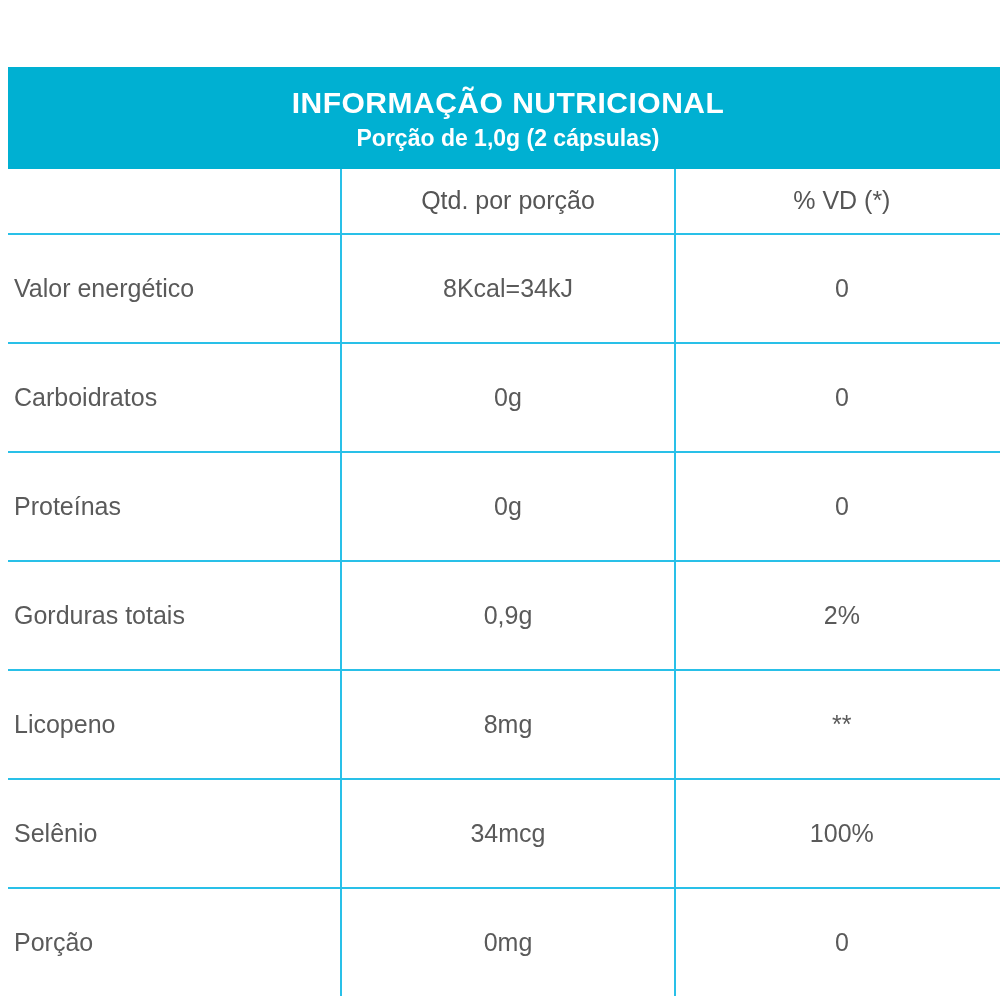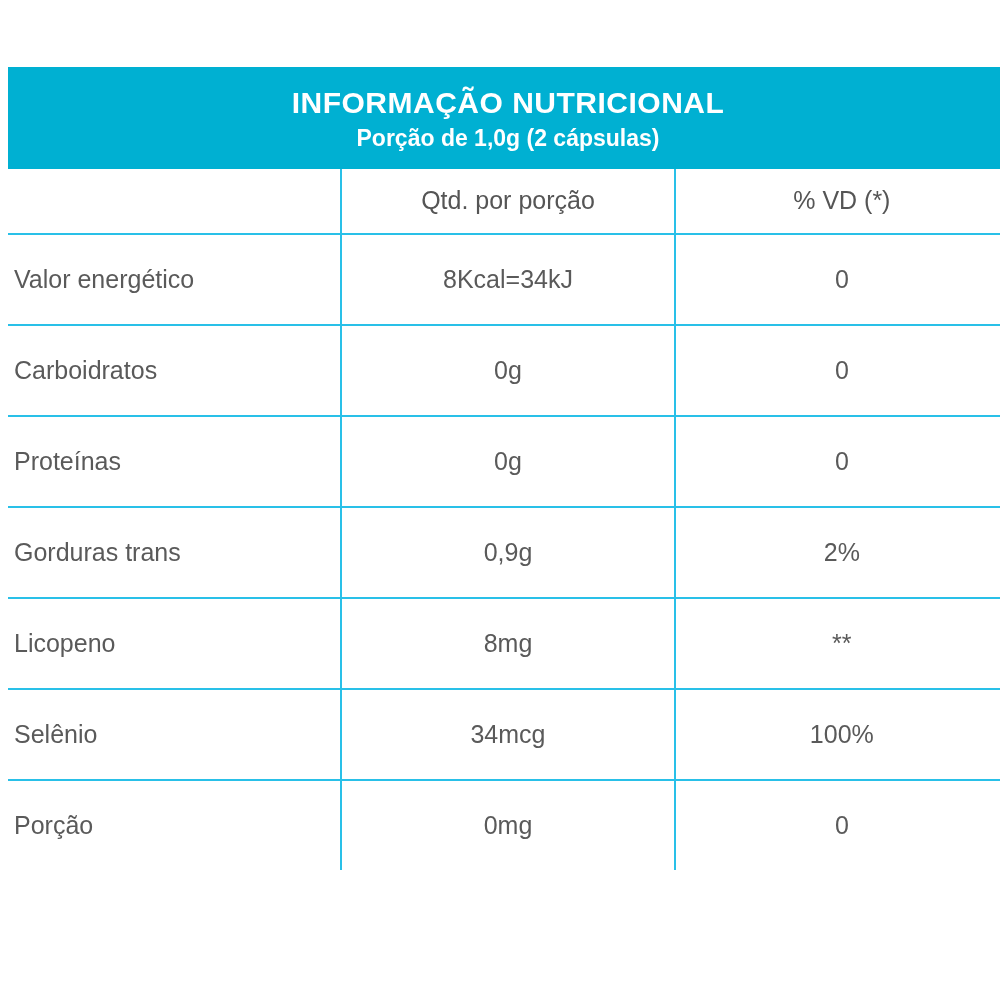--- a/index.html
+++ b/index.html
@@ -59,21 +59,21 @@
     border-bottom: 2px solid #29c0e8;
   }
 
   
   tr.datarow td {
     height: 73px;
     font-size: 25px;
     color: #5a5a5a;
     vertical-align: middle;
     border-bottom: 2px solid #29c0e8;
-    padding: 8px 6px;
+    padding: 17px 6px;
   }
   tr.datarow:last-child td {
     border-bottom: none;
   }
 
   td.label {
     text-align: left;
     padding-left: 30px;
   }
   td.qty {
@@ -118,21 +118,21 @@
         <td class="vd">0</td>
       </tr>
 
       <tr class="datarow">
         <td class="label">Proteínas</td>
         <td class="qty">0g</td>
         <td class="vd">0</td>
       </tr>
 
       <tr class="datarow">
-        <td class="label">Gorduras trans</td>
+        <td class="label">Gorduras totais</td>
         <td class="qty">0,9g</td>
         <td class="vd">2%</td>
       </tr>
 
 
 
       <tr class="datarow">
         <td class="label">Licopeno</td>
         <td class="qty">8mg</td>
         <td class="vd">**</td>

